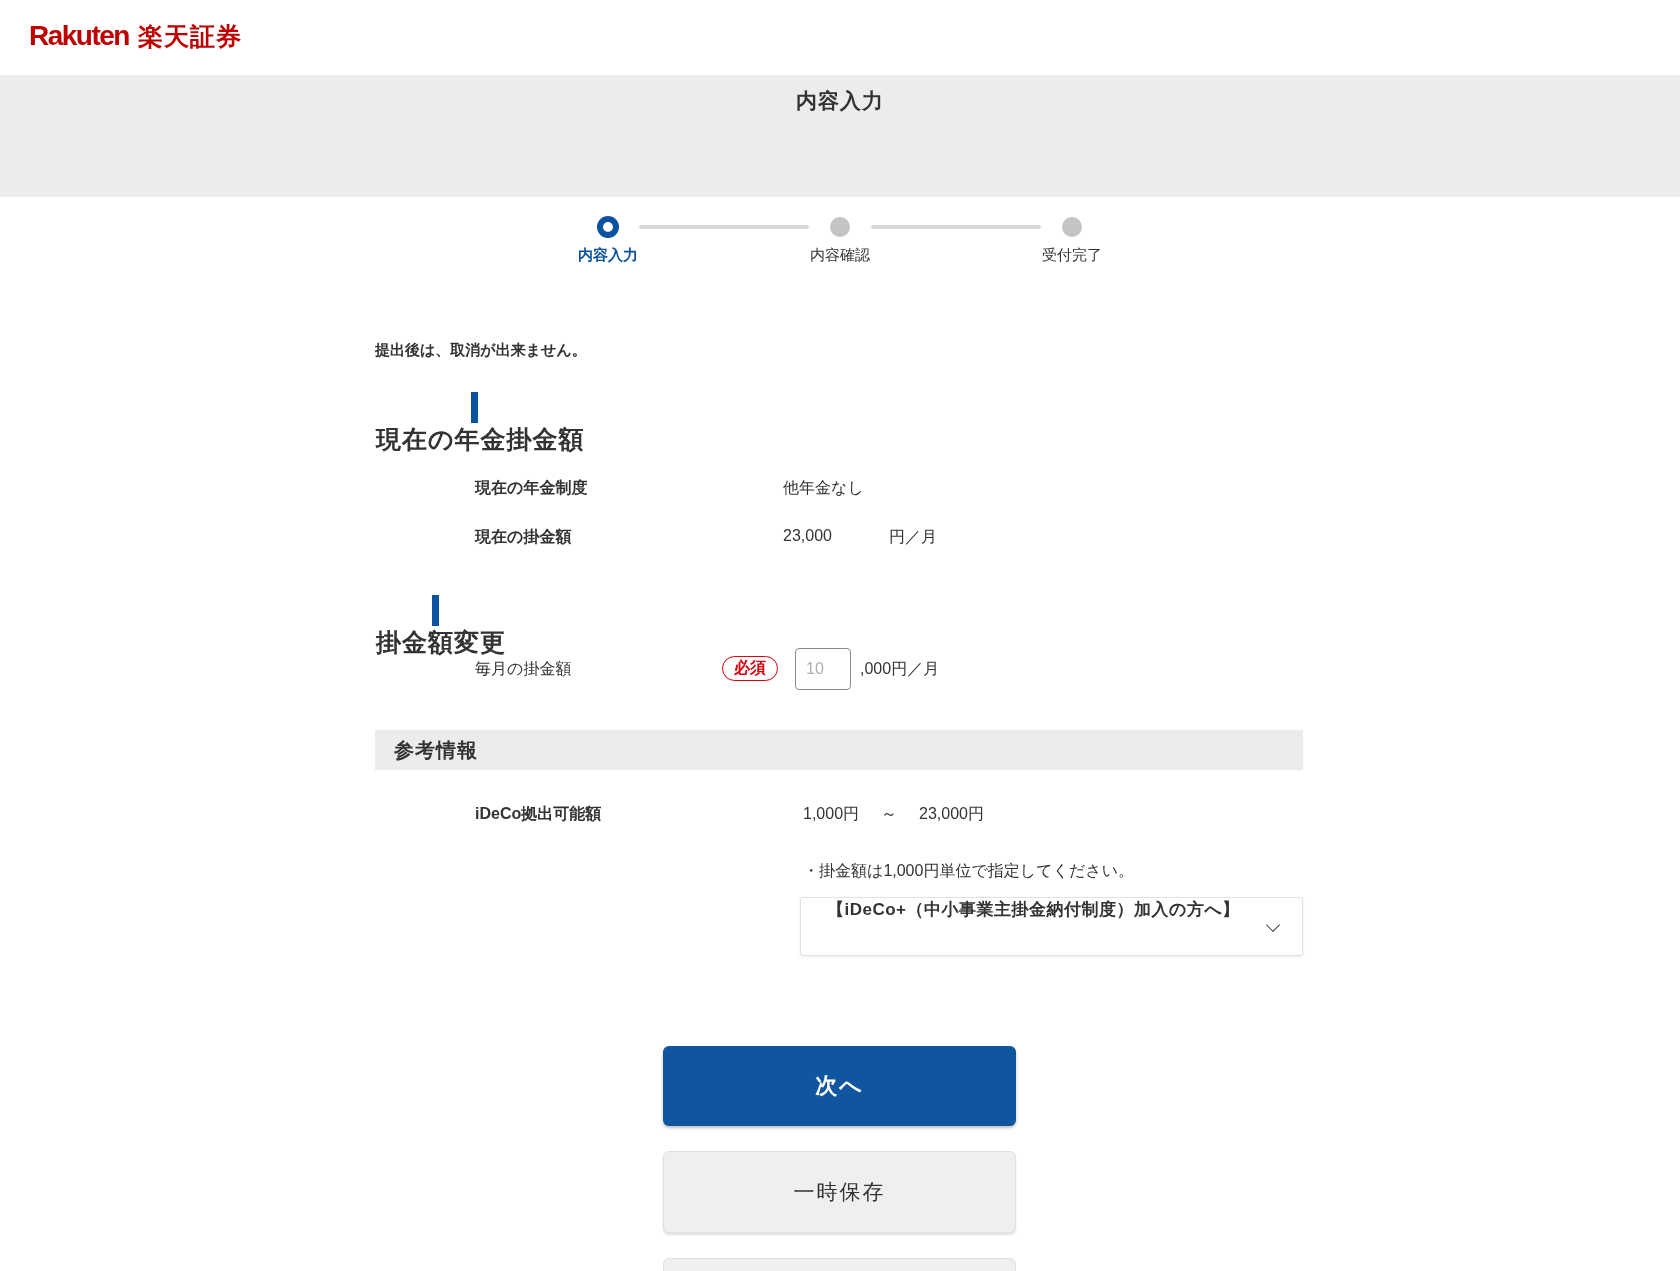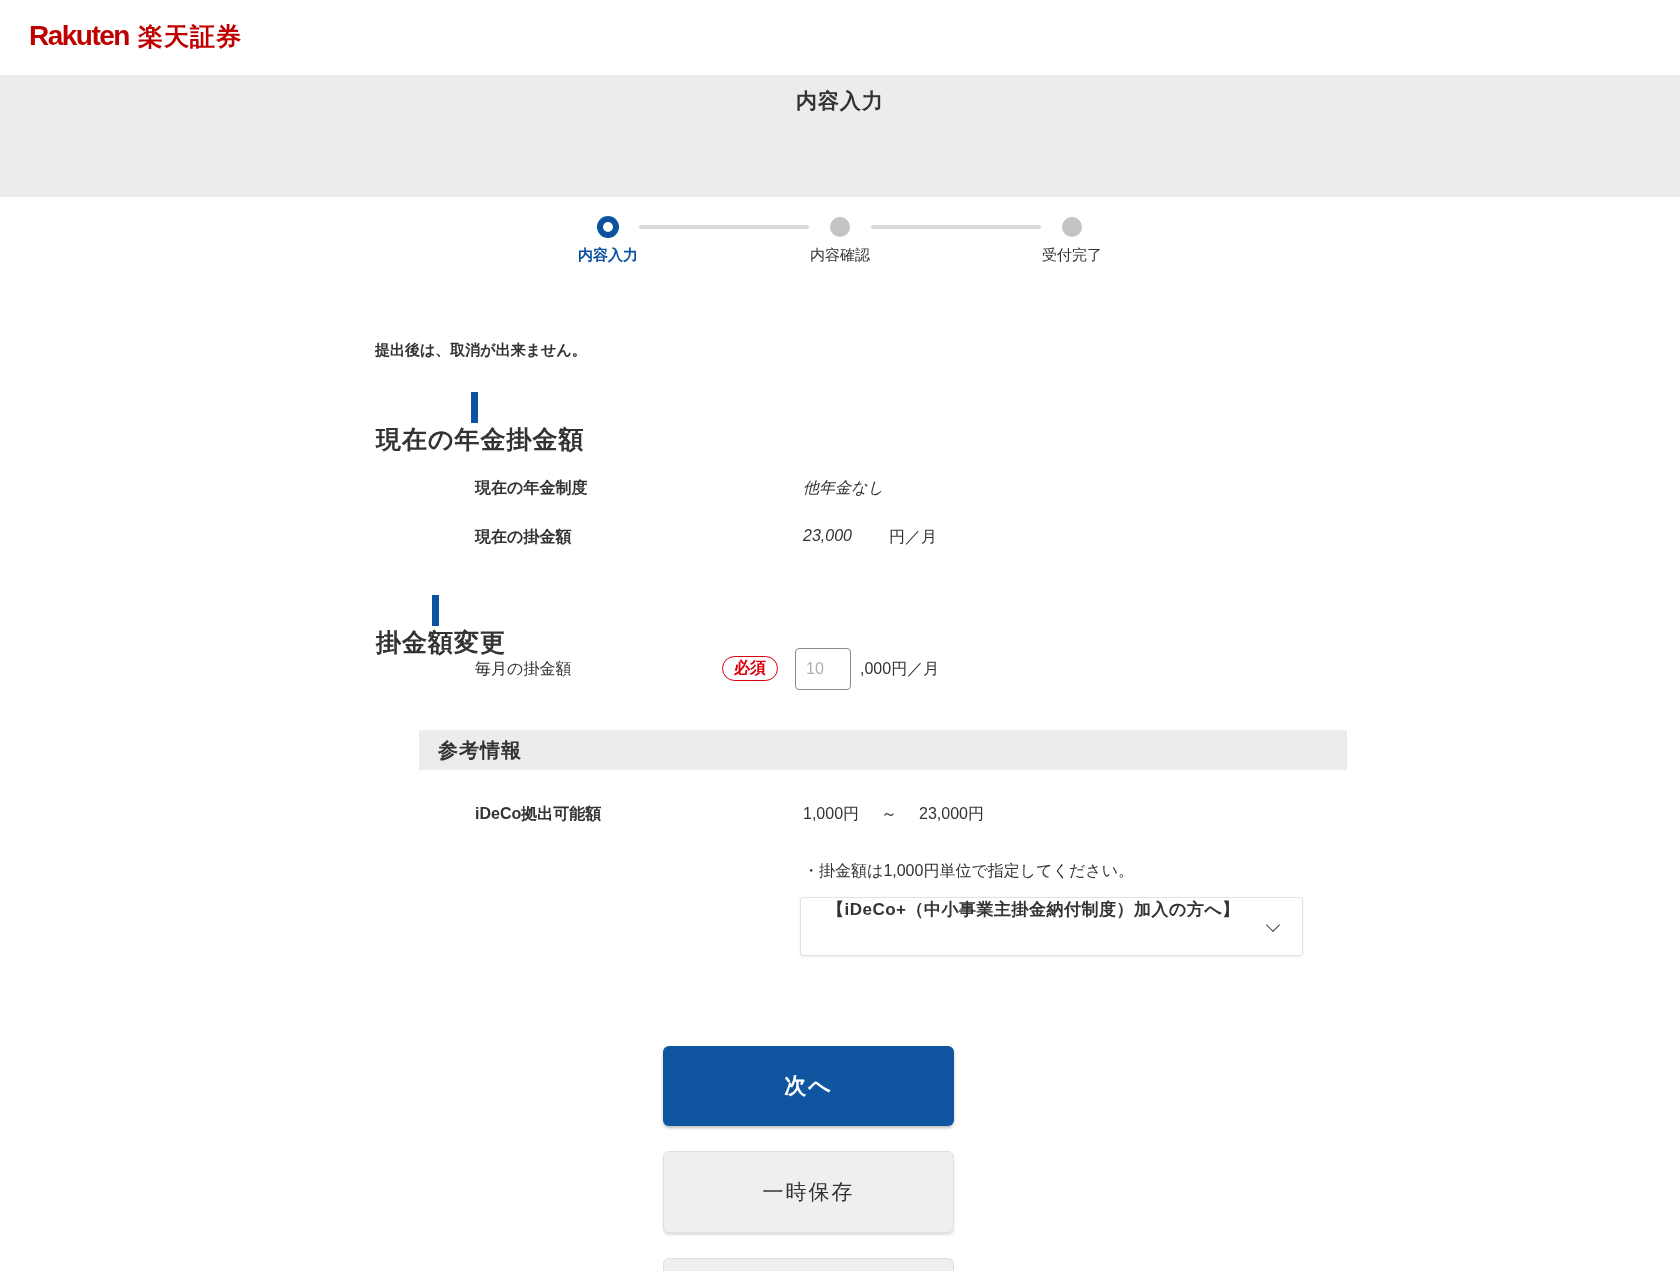--- a/index.html
+++ b/index.html
@@ -38,54 +38,54 @@
   .warning { position:absolute; top:341px; left:375px; font-size:15px; font-weight:700; }
 
   .section-head { position:absolute; left:376px; display:flex; align-items:center;flex-direction:column; }
   .section-head .bar { width:7px; height:31px; background:#0b52a0; margin-right:12px; }
   .section-head .sec-title { font-size:25px; font-weight:700; letter-spacing:1px; }
   .sec-1 { top:392px; }
   .sec-2 { top:595px; }
 
   .frow { position:absolute; left:0; width:1680px; height:24px; }
   .frow .flabel { position:absolute; left:475px; font-size:16px; font-weight:700; }
-  .frow .fvalue { position:absolute; left:803px; font-size:16px; font-weight:400;font-style:italic; }
+  .frow .fvalue { position:absolute; left:783px; font-size:16px; font-weight:400; }
   .frow .funit  { position:absolute; left:889px; font-size:16px; font-weight:400; }
   .row-1 { top:458px;margin-top:20px; }
   .row-2 { top:527px; }
 
   .input-row { position:absolute; top:648px; left:0; width:1680px; height:42px; }
   .input-row .flabel { position:absolute; left:475px; top:0; line-height:42px; font-size:16px; font-weight:400; }
   .required-badge { position:absolute; left:722px; top:8px; font-size:16px; font-weight:700; color:#d7000f;
                     border:1.5px solid #d7000f; border-radius:14px; padding:3px 11px 4px; line-height:1; background:#fff; }
   .amount-input { position:absolute; left:795px; top:0; width:56px; height:42px; border:1px solid #8a8a8a;
                   border-radius:4px; font-size:16px; padding-left:10px; color:#333; outline:none;
                   font-family:"Liberation Sans","DejaVu Sans",sans-serif; }
   .amount-input::placeholder { color:#b0b0b0; }
   .input-suffix { position:absolute; left:860px; top:0; line-height:42px; font-size:16px; }
 
-  .ref-band { position:absolute; top:730px; left:375px; width:928px; height:40px; background:#ececec;margin-left:44px; }
+  .ref-band { position:absolute; top:730px; left:375px; width:928px; height:40px; background:#ececec; }
   .ref-band .band-title { font-size:20px; font-weight:700; line-height:40px; padding-left:19px; letter-spacing:1px; }
 
   .ideco-row { position:absolute; top:804px; left:0; width:1680px; }
   .ideco-row .flabel { position:absolute; left:475px; font-size:16px; font-weight:700; }
   .ideco-row .range { position:absolute; left:803px; font-size:16px; }
   .ideco-row .range span { margin-right:22px; }
 
   .unit-note { position:absolute; top:861px; left:803px; font-size:16px; color:#333; }
 
   .accordion { position:absolute; top:897px; left:800px; width:503px; height:59px; background:#fff;
                border:1px solid #e2e2e2; border-radius:3px; box-shadow:0 1px 3px rgba(0,0,0,0.08);
                display:flex; cursor:pointer; }
   .accordion-label { font-size:17px; font-weight:700; padding-left:26px; letter-spacing:0.5px; }
   .chevron-down { position:absolute; right:24px; top:22px; width:10px; height:10px;
                   border-right:1.5px solid #444; border-bottom:1.5px solid #444; transform:rotate(45deg); }
 
   
-  .btn { position:absolute; left:663px; width:291px; display:flex; align-items:center; justify-content:center;
+  .btn { position:absolute; left:663px; width:353px; display:flex; align-items:center; justify-content:center;
          border-radius:6px; cursor:pointer; border:none; letter-spacing:2px;
          font-family:"Liberation Sans","DejaVu Sans",sans-serif; }
   .btn-next { top:1046px; height:80px; background:#0f55a0; color:#fff; font-size:22px; font-weight:700;
               box-shadow:0 2px 3px rgba(0,0,0,0.25); }
   .btn-save { top:1151px; height:82px; background:#efefef; color:#333; font-size:21px; font-weight:400;
               border:1px solid #e0e0e0; box-shadow:0 2px 2px rgba(0,0,0,0.12); }
   .btn-partial { top:1258px; height:40px; background:#efefef; border:1px solid #e0e0e0; }
 </style>
 </head>
 <body>

